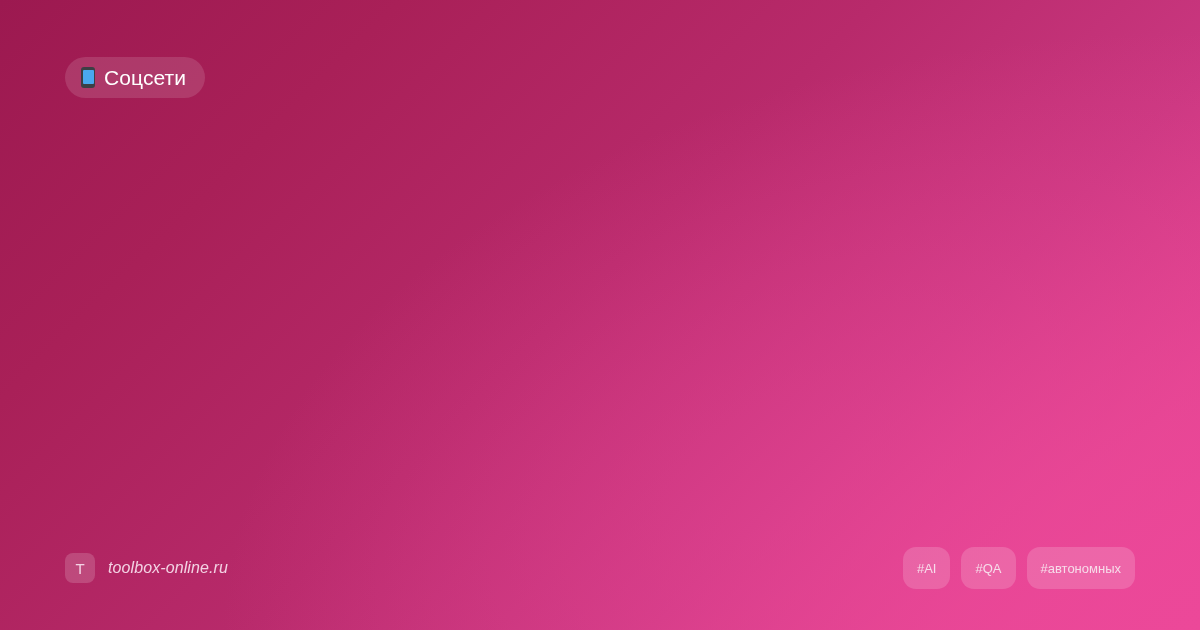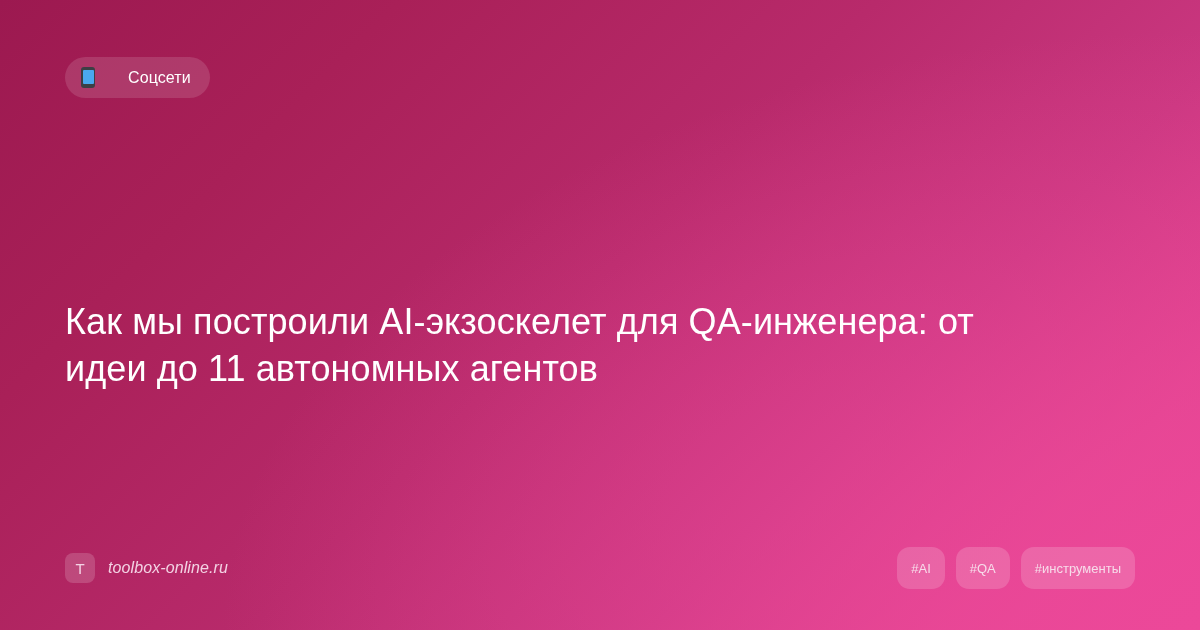--- a/index.html
+++ b/index.html
@@ -32,25 +32,24 @@
     display: flex;
     align-items: center;
     gap: 9px;
     padding: 0 19px 0 16px;
     border-radius: 21px;
     background: rgba(255, 255, 255, 0.13);
     box-sizing: border-box;
   }
   .badge-label {
     color: #ffffff;
-    font-size: 16px;
+    font-size: 21px;
     line-height: 1;
     letter-spacing: 0.1px;
     white-space: nowrap;
-    margin-left: 24px;
   }
   .phone-icon {
     width: 14px;
     height: 21px;
     border-radius: 3px;
     background: #3c3f45;
     position: relative;
     flex: 0 0 auto;
   }
   .phone-icon::before {
@@ -134,27 +133,26 @@
 </head>
 <body>
 
 <div class="card">
 
   <div class="badge">
     <span class="phone-icon"></span>
     <span class="badge-label">Соцсети</span>
   </div>
 
-  <h1 class="title">Как мы построили AI-экзоскелет для QA-инженера: от идеи до 11 автономных агентов</h1>
 
   <div class="footer">
     <div class="brand">
       <span class="brand-avatar">T</span>
       <span class="brand-domain">toolbox-online.ru</span>
     </div>
     <div class="tags">
       <span class="tag">#AI</span>
       <span class="tag">#QA</span>
-      <span class="tag">#инструменты</span>
+      <span class="tag">#автономных</span>
     </div>
   </div>
 
 </div>
 
 </body></html>

